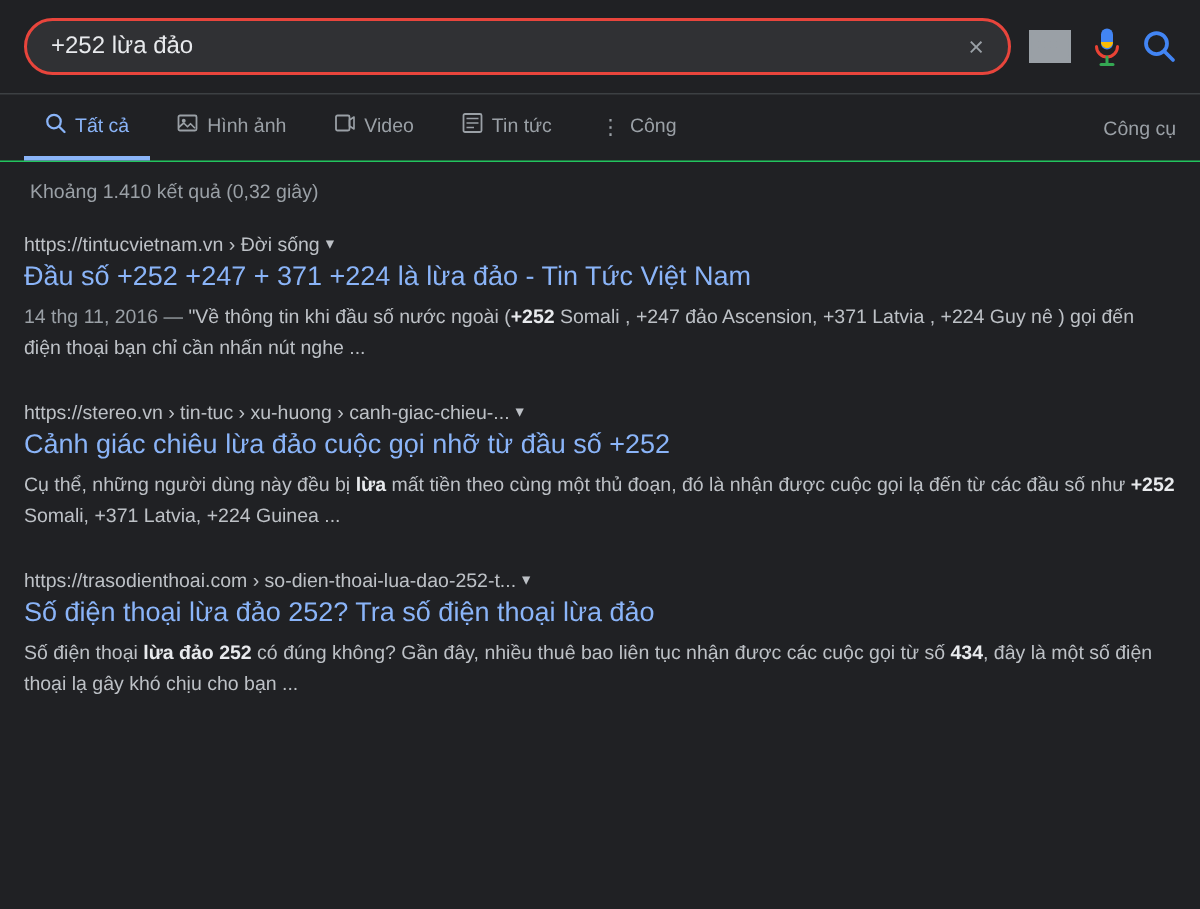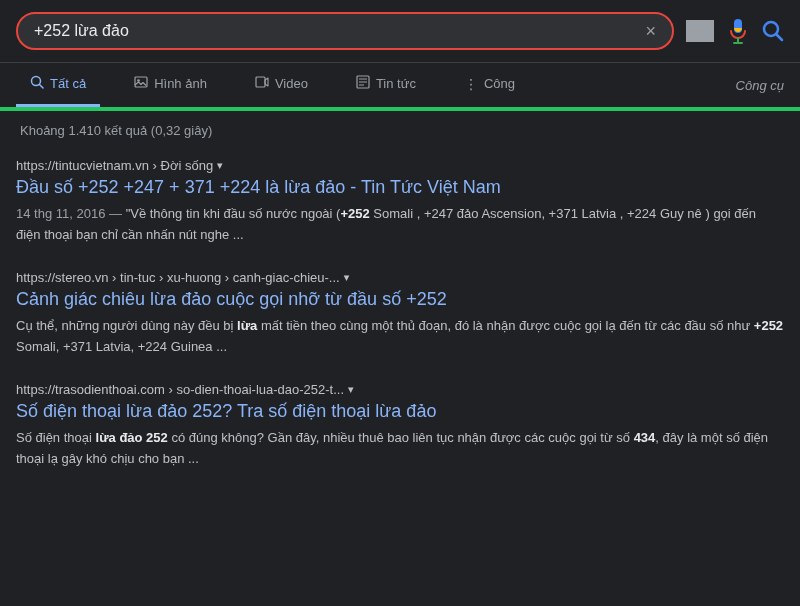--- a/index.html
+++ b/index.html
@@ -78,22 +78,22 @@
       align-items: center;
       justify-content: center;
       cursor: pointer;
     }
 
     
     .nav-tabs {
       display: flex;
       align-items: center;
       padding: 0 16px;
-      border-bottom: 4px solid #22c55e;
-      gap: 20px;
+      border-bottom: 1px solid #22c55e;
+      gap: 4px;
     }
 
     .nav-tab {
       display: flex;
       align-items: center;
       gap: 6px;
       padding: 12px 14px;
       color: #9aa0a6;
       font-size: 13px;
       cursor: pointer;
@@ -109,21 +109,20 @@
     .nav-tab-icon {
       font-size: 14px;
     }
 
     .nav-tools {
       margin-left: auto;
       color: #9aa0a6;
       font-size: 13px;
       padding: 12px 0;
       cursor: pointer;
-      font-style: italic;
     }
 
     
     .results-container {
       padding: 12px 16px 16px 16px;
     }
 
     .results-count {
       font-size: 13px;
       color: #9aa0a6;

